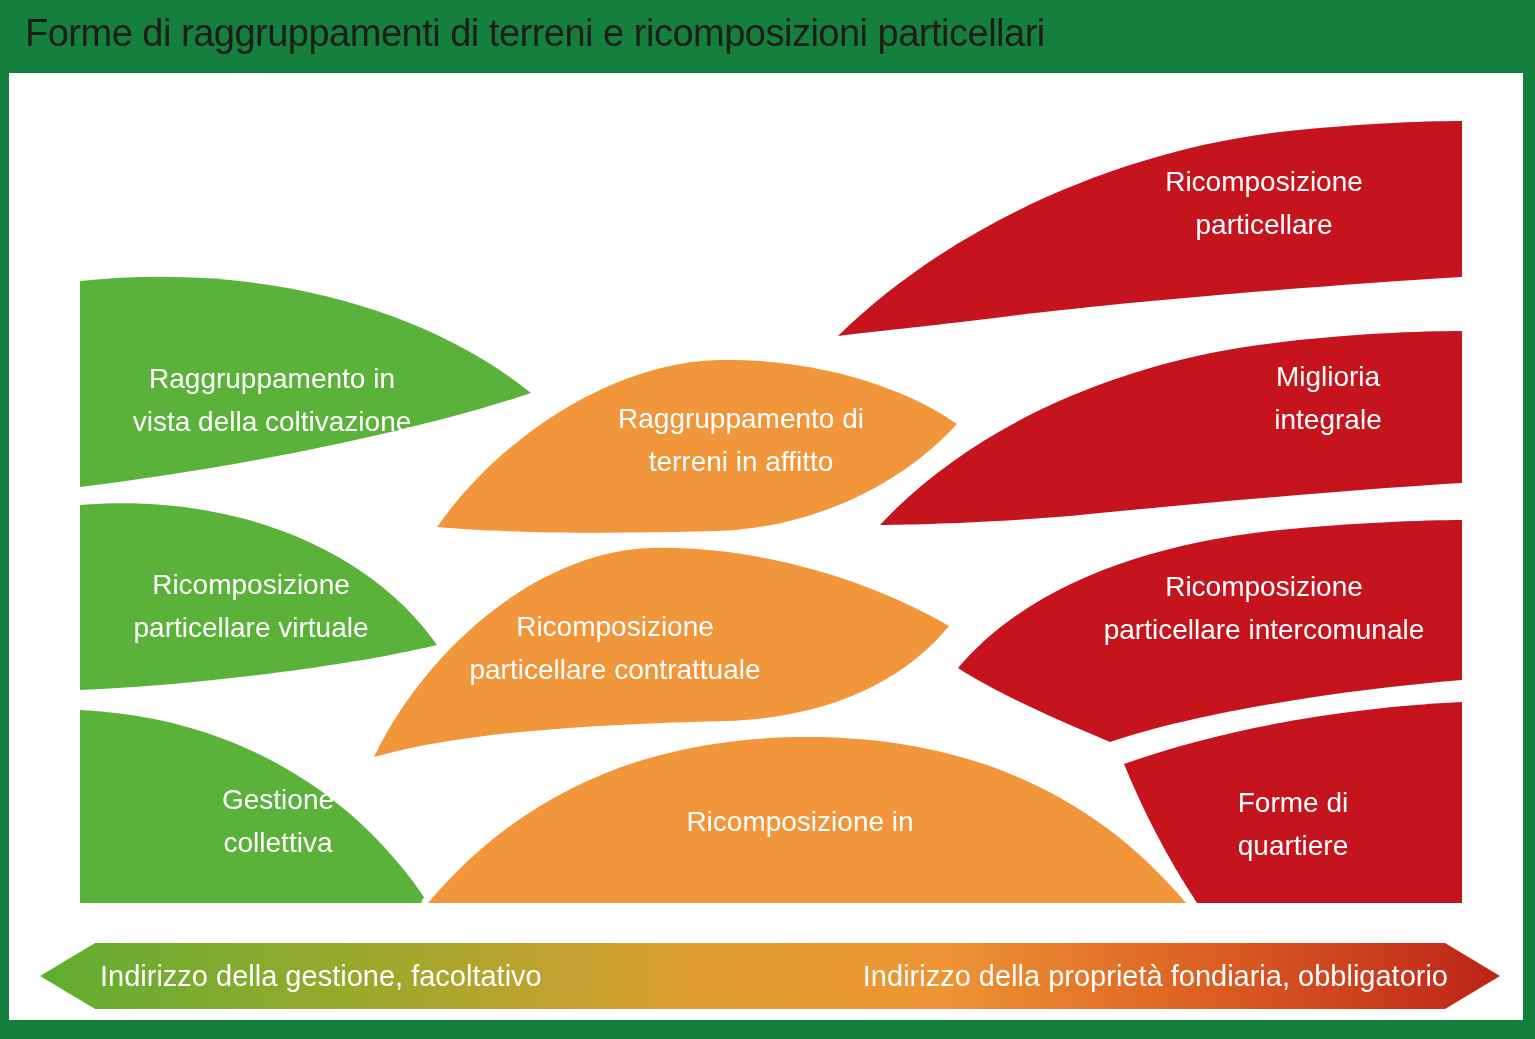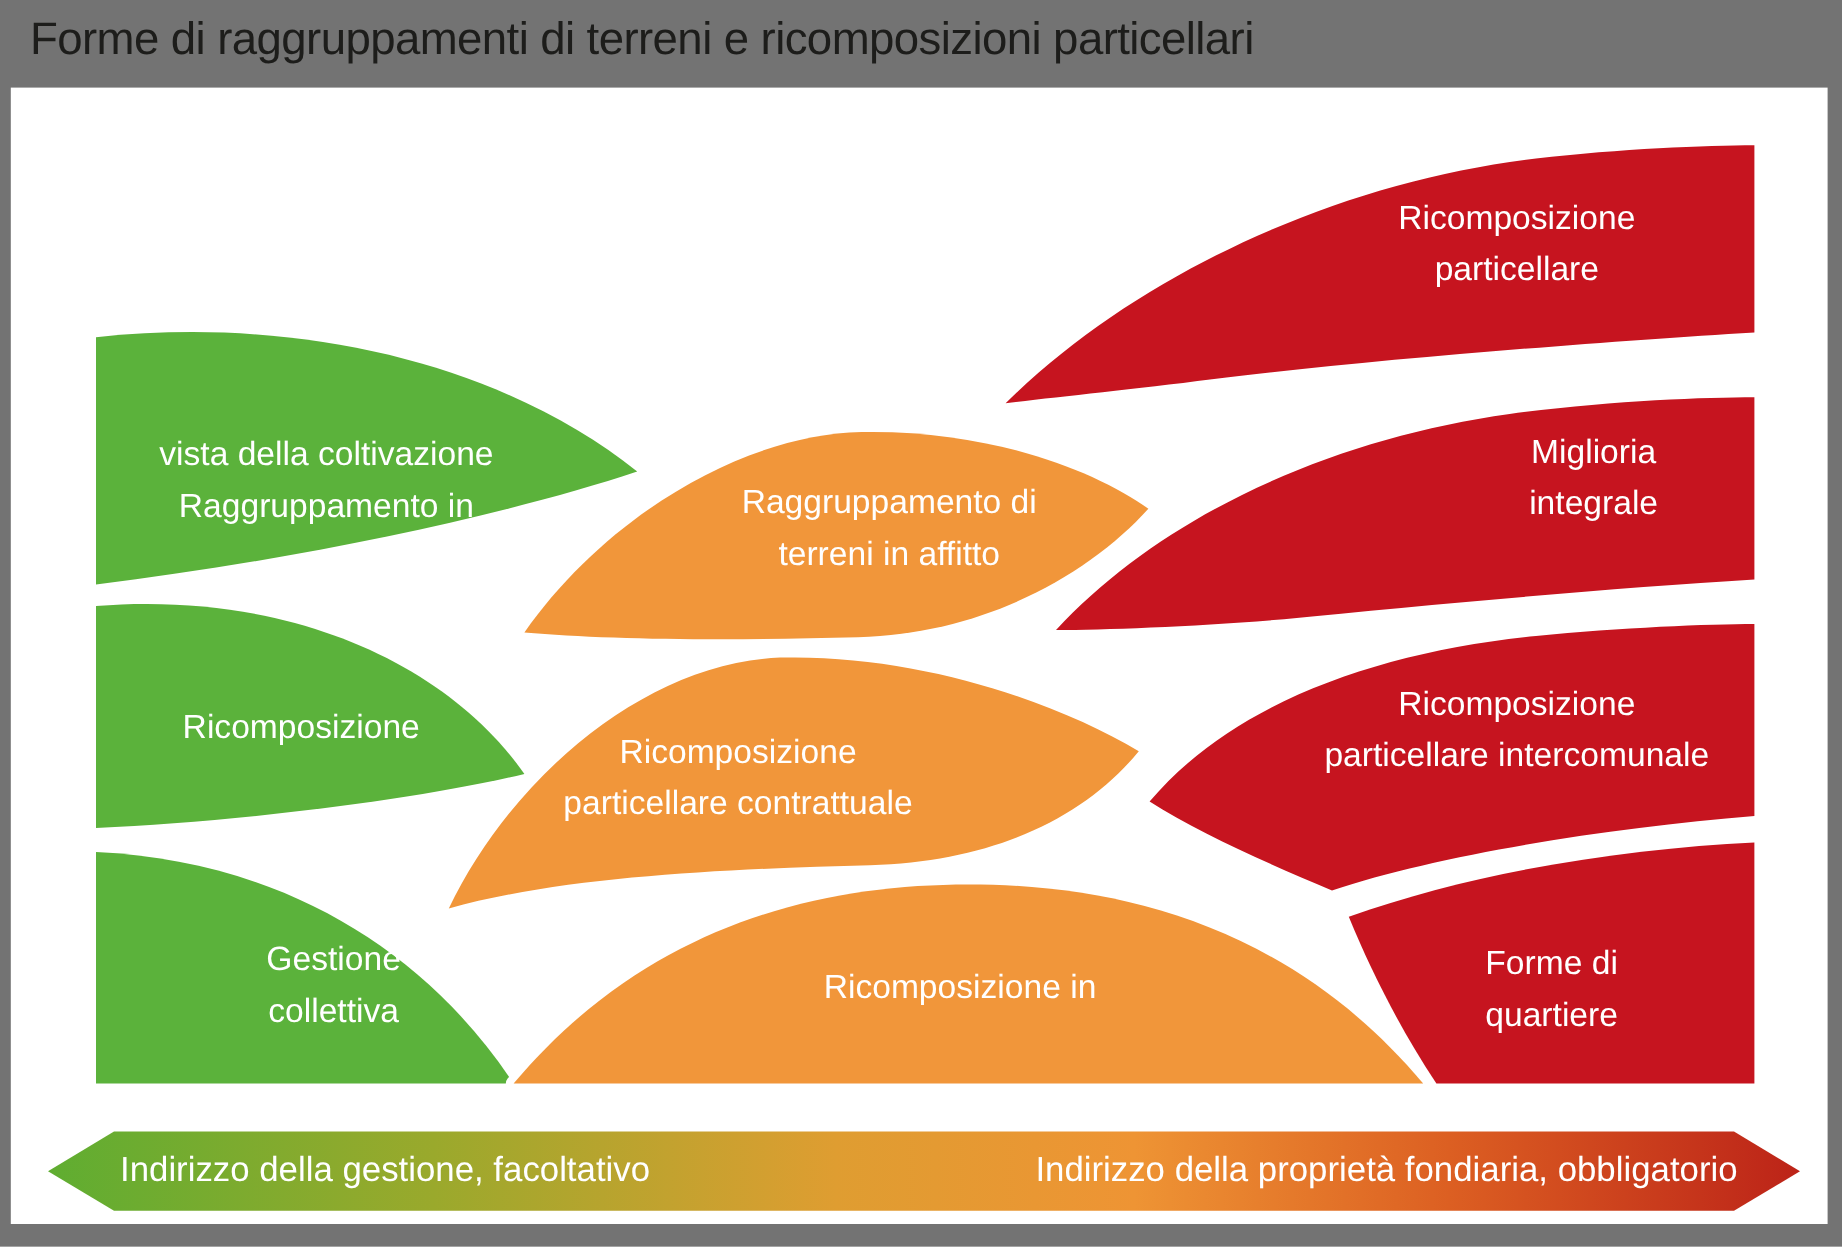--- a/index.html
+++ b/index.html
@@ -1,18 +1,18 @@
 <!DOCTYPE html>
 <html><head>
 <meta charset="utf-8">
 <style>
   html,body{margin:0;padding:0;background:#ebebeb;}
   .stage{
     position:relative;width:1535px;height:1039px;overflow:hidden;
-    background:#737373;
+    background:#15803d;
     font-family:"Liberation Sans","DejaVu Sans",sans-serif;
   }
   .title{
     position:absolute;left:25px;top:12px;
     font-size:38px;line-height:1.15;letter-spacing:-0.5px;
     color:#1d1d1b;
   }
   .diagram-svg{position:absolute;left:0;top:0;}
   .seg-path{stroke:#ffffff;stroke-width:13;paint-order:stroke;stroke-linejoin:round;}
   .seg-label{
@@ -58,25 +58,26 @@
 
     <path class="seg-path" d="M 838 336 C 950 226, 1118 151, 1280 132 C 1350 124, 1422 121, 1462 121 L 1462 277 C 1330 285, 1140 300, 1010 316 C 940 325, 878 331, 838 336 Z" fill="#c6141f"></path>
     <path class="seg-path" d="M 880 525 C 968 430, 1108 366, 1258 345 C 1338 334, 1420 331, 1462 331 L 1462 483 C 1345 490, 1190 504, 1070 516 C 1000 522, 920 525, 880 525 Z" fill="#c6141f"></path>
     <path class="seg-path" d="M 958 668 C 1028 585, 1150 543, 1280 530 C 1350 523, 1425 520, 1462 520 L 1462 680 C 1340 690, 1200 712, 1110 742 C 1058 720, 998 694, 958 668 Z" fill="#c6141f"></path>
     <path class="seg-path" d="M 1197 903 C 1166 856, 1142 808, 1124 764 C 1230 726, 1356 707, 1462 702 L 1462 903 Z" fill="#c6141f"></path>
 
     <path fill="url(#arrow-gradient)" d="M 40 976 L 95 943 L 1445 943 L 1500 976 L 1445 1009 L 95 1009 Z"></path>
   </svg>
 
   <div class="seg-label" style="left: 272px; top: 400px; color: rgb(255, 255, 255);">
+    <div>Raggruppamento in</div>
     <div>vista della coltivazione</div>
-    <div>Raggruppamento in</div>
   </div>
   <div class="seg-label" style="left: 251px; top: 606px; color: rgb(255, 255, 255);">
     <div>Ricomposizione</div>
+    <div>particellare virtuale</div>
   </div>
   <div class="seg-label" style="left: 240px; top: 821px; color: rgb(255, 255, 255); margin-left: 38px;">
     <div>Gestione</div>
     <div>collettiva</div>
   </div>
   <div class="seg-label" style="left: 741px; top: 440px; color: rgb(255, 255, 255);">
     <div>Raggruppamento di</div>
     <div>terreni in affitto</div>
   </div>
   <div class="seg-label" style="left: 615px; top: 648px; color: rgb(255, 255, 255);">

